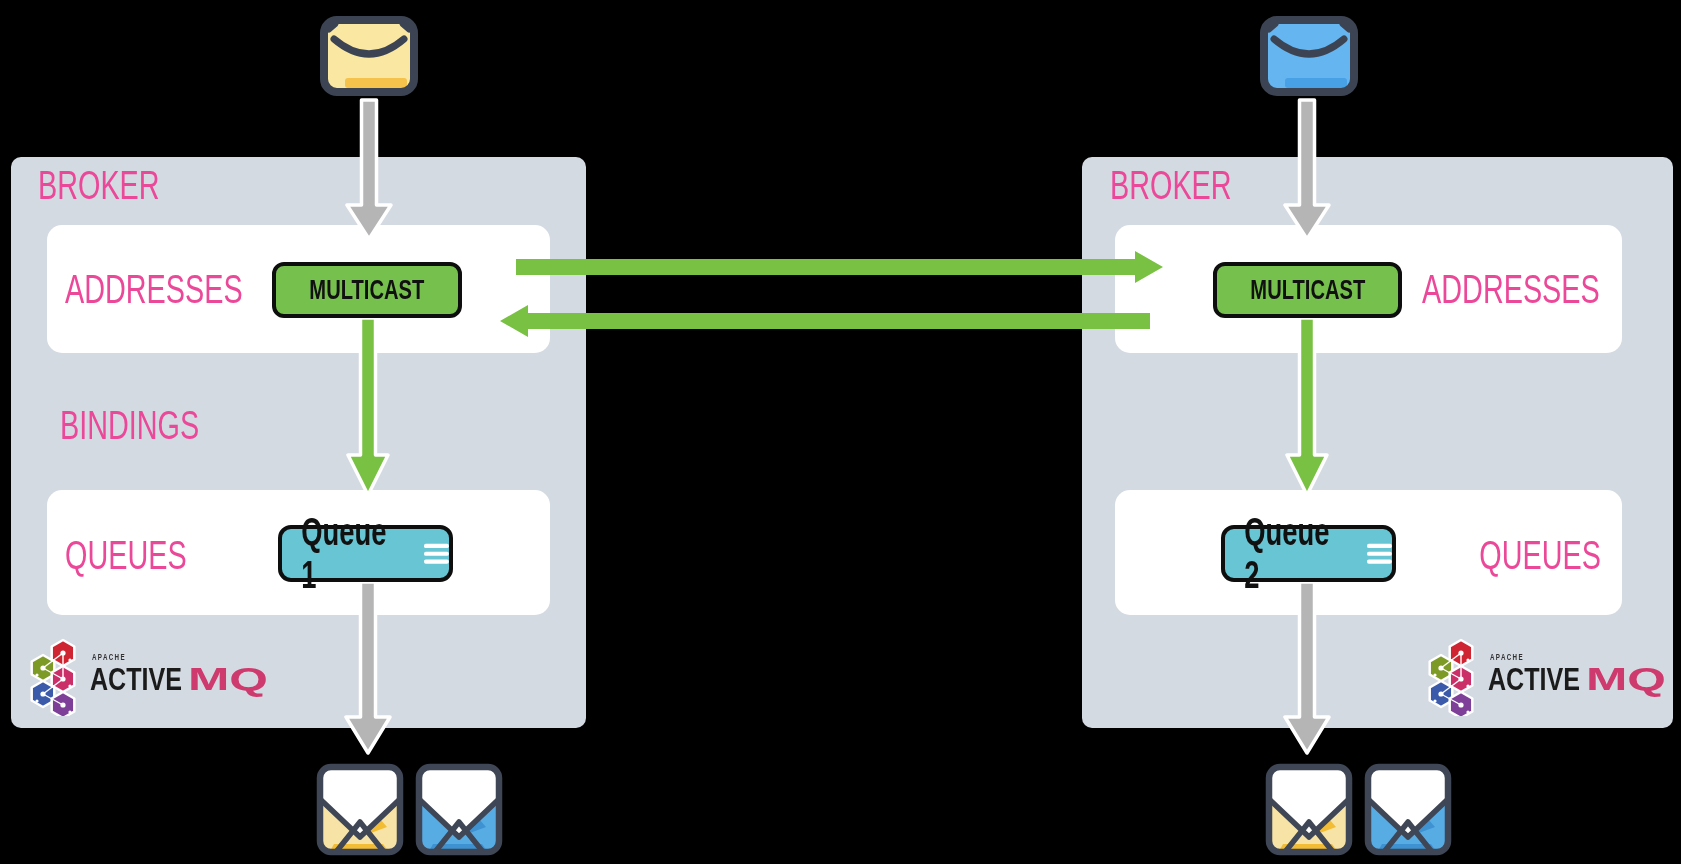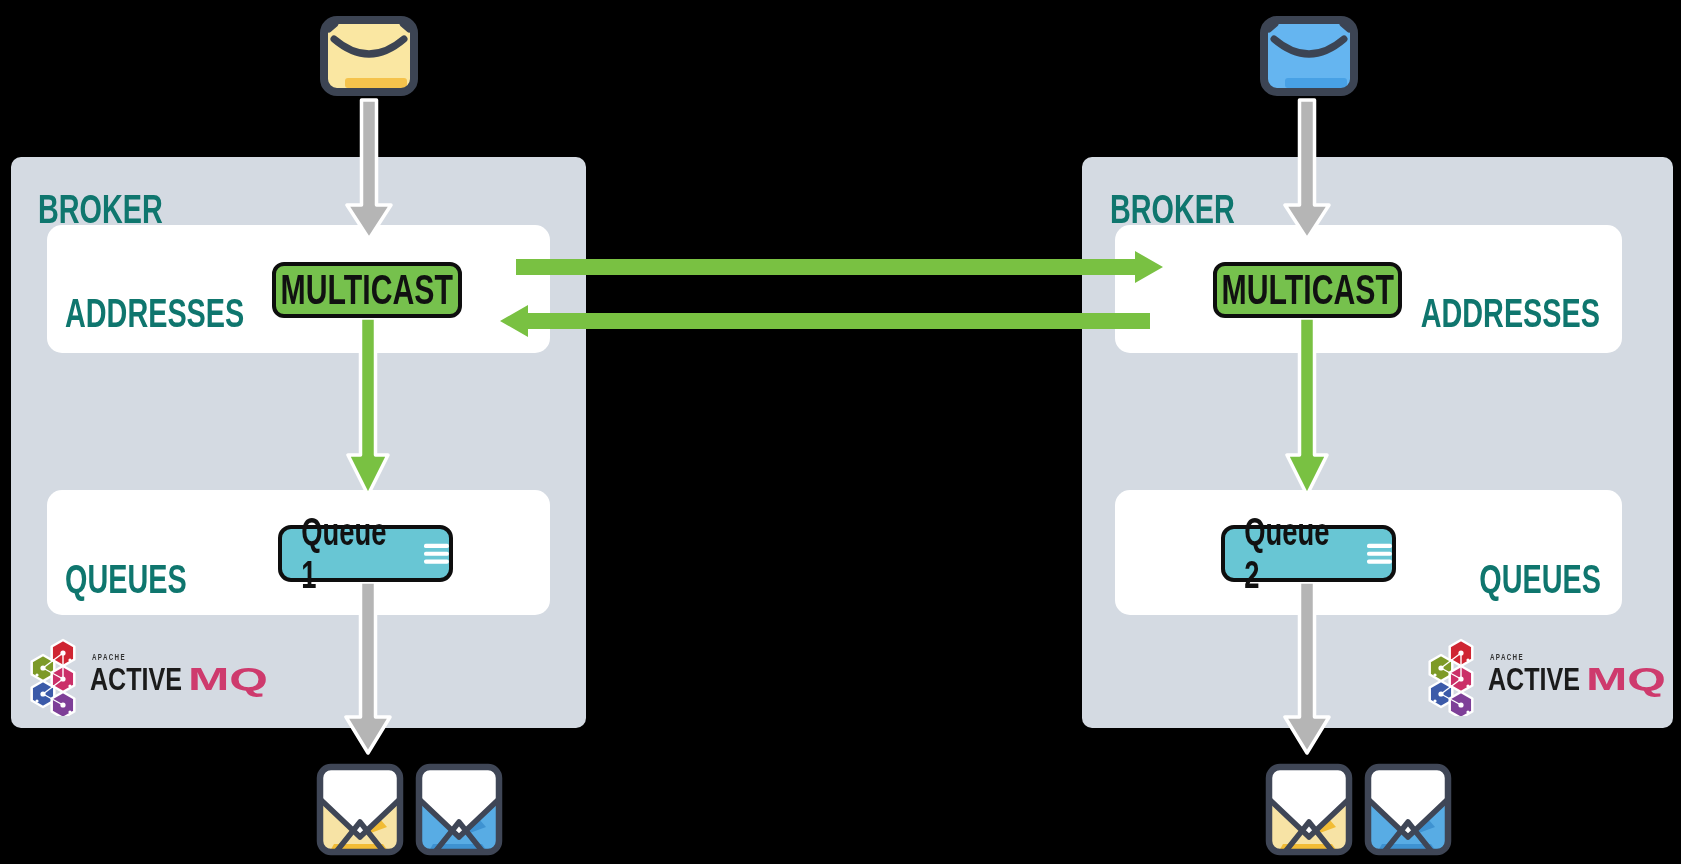--- a/index.html
+++ b/index.html
@@ -1,43 +1,44 @@
 <!DOCTYPE html>
 <html><head>
 <meta charset="utf-8">
 <style>
   html,body{margin:0;padding:0;background:#000;}
   #canvas{position:relative;width:1681px;height:864px;background:#000;overflow:hidden;
           font-family:"Liberation Sans","DejaVu Sans",sans-serif;}
   .broker{position:absolute;background:#d4dae2;border-radius:10px;}
   .panel{position:absolute;background:#ffffff;border-radius:15px;}
-  .label{position:absolute;font-weight:bold;font-size:40px;line-height:40px;color:#0f766e;white-space:nowrap;margin-top:24px;}
+  .label{position:absolute;font-weight:normal;font-size:40px;line-height:40px;color:#ec4899;white-space:nowrap;}
   .cond{display:inline-block;transform:scaleX(0.72);}
   .o-left{transform-origin:0 50%;}
   .o-right{transform-origin:100% 50%;}
   .badge{position:absolute;display:flex;align-items:center;justify-content:center;
          border:4px solid #0e0e0e;box-sizing:border-box;font-weight:bold;color:#111;}
-  .badge-multicast{background:#76c14d;border-radius:12px;font-size:42px;}
+  .badge-multicast{background:#76c14d;border-radius:12px;font-size:28px;}
   .badge-queue{background:#68c6d4;border-radius:13px;font-size:38px;gap:4px;justify-content:space-between;}
   .badge .cond{transform-origin:50% 50%;}
   .abs{position:absolute;}
   svg{display:block;}
 </style>
 </head>
 <body>
 
 <div id="canvas">
 
   <div class="broker" style="left:11px;top:157px;width:575px;height:571px;"></div>
 
   <div class="label" style="left:38px;top:165px;"><span class="cond o-left">BROKER</span></div>
 
   <div class="panel" style="left:47px;top:225px;width:503px;height:128px;"></div>
   <div class="label" style="left:65px;top:269px;"><span class="cond o-left">ADDRESSES</span></div>
 
+  <div class="label" style="left:60px;top:405px;"><span class="cond o-left">BINDINGS</span></div>
 
   <div class="panel" style="left:47px;top:490px;width:503px;height:125px;"></div>
   <div class="label" style="left:65px;top:535px;"><span class="cond o-left">QUEUES</span></div>
 
   <div class="broker" style="left:1082px;top:157px;width:591px;height:571px;"></div>
 
   <div class="label" style="left:1110px;top:165px;"><span class="cond o-left">BROKER</span></div>
 
   <div class="panel" style="left:1115px;top:225px;width:507px;height:128px;"></div>
   <div class="label" style="right:81px;top:269px;"><span class="cond o-right">ADDRESSES</span></div>

